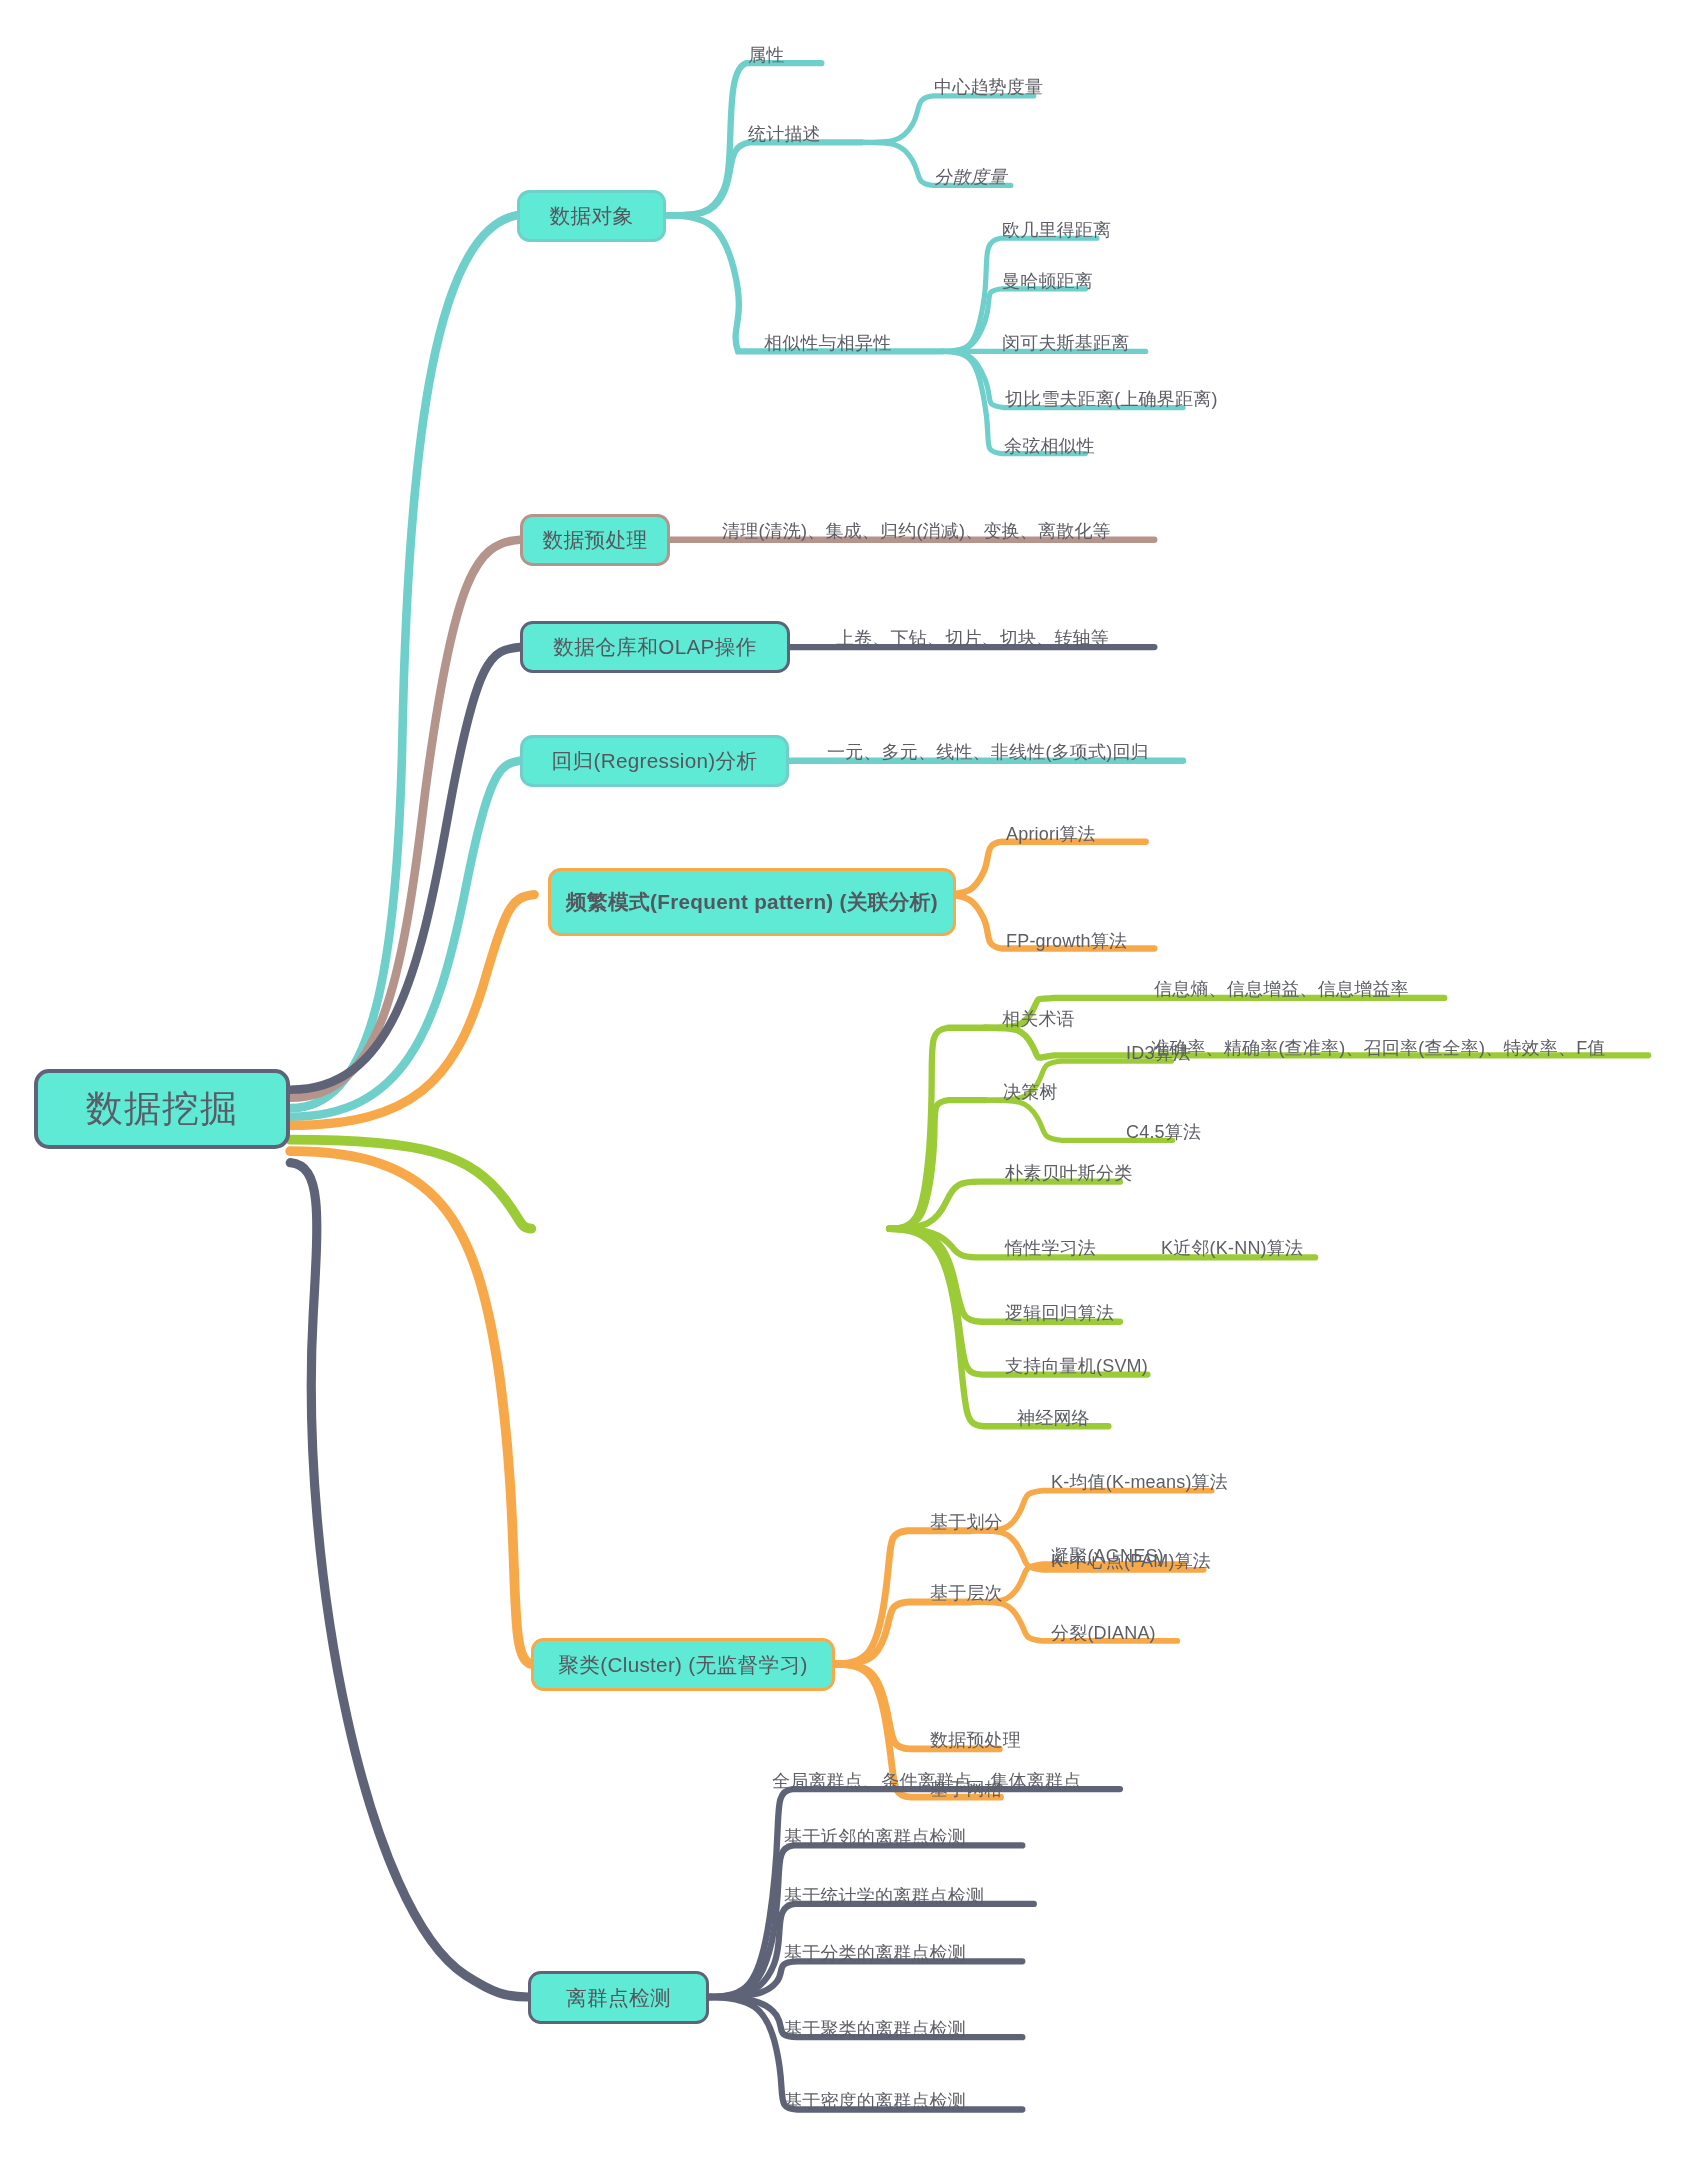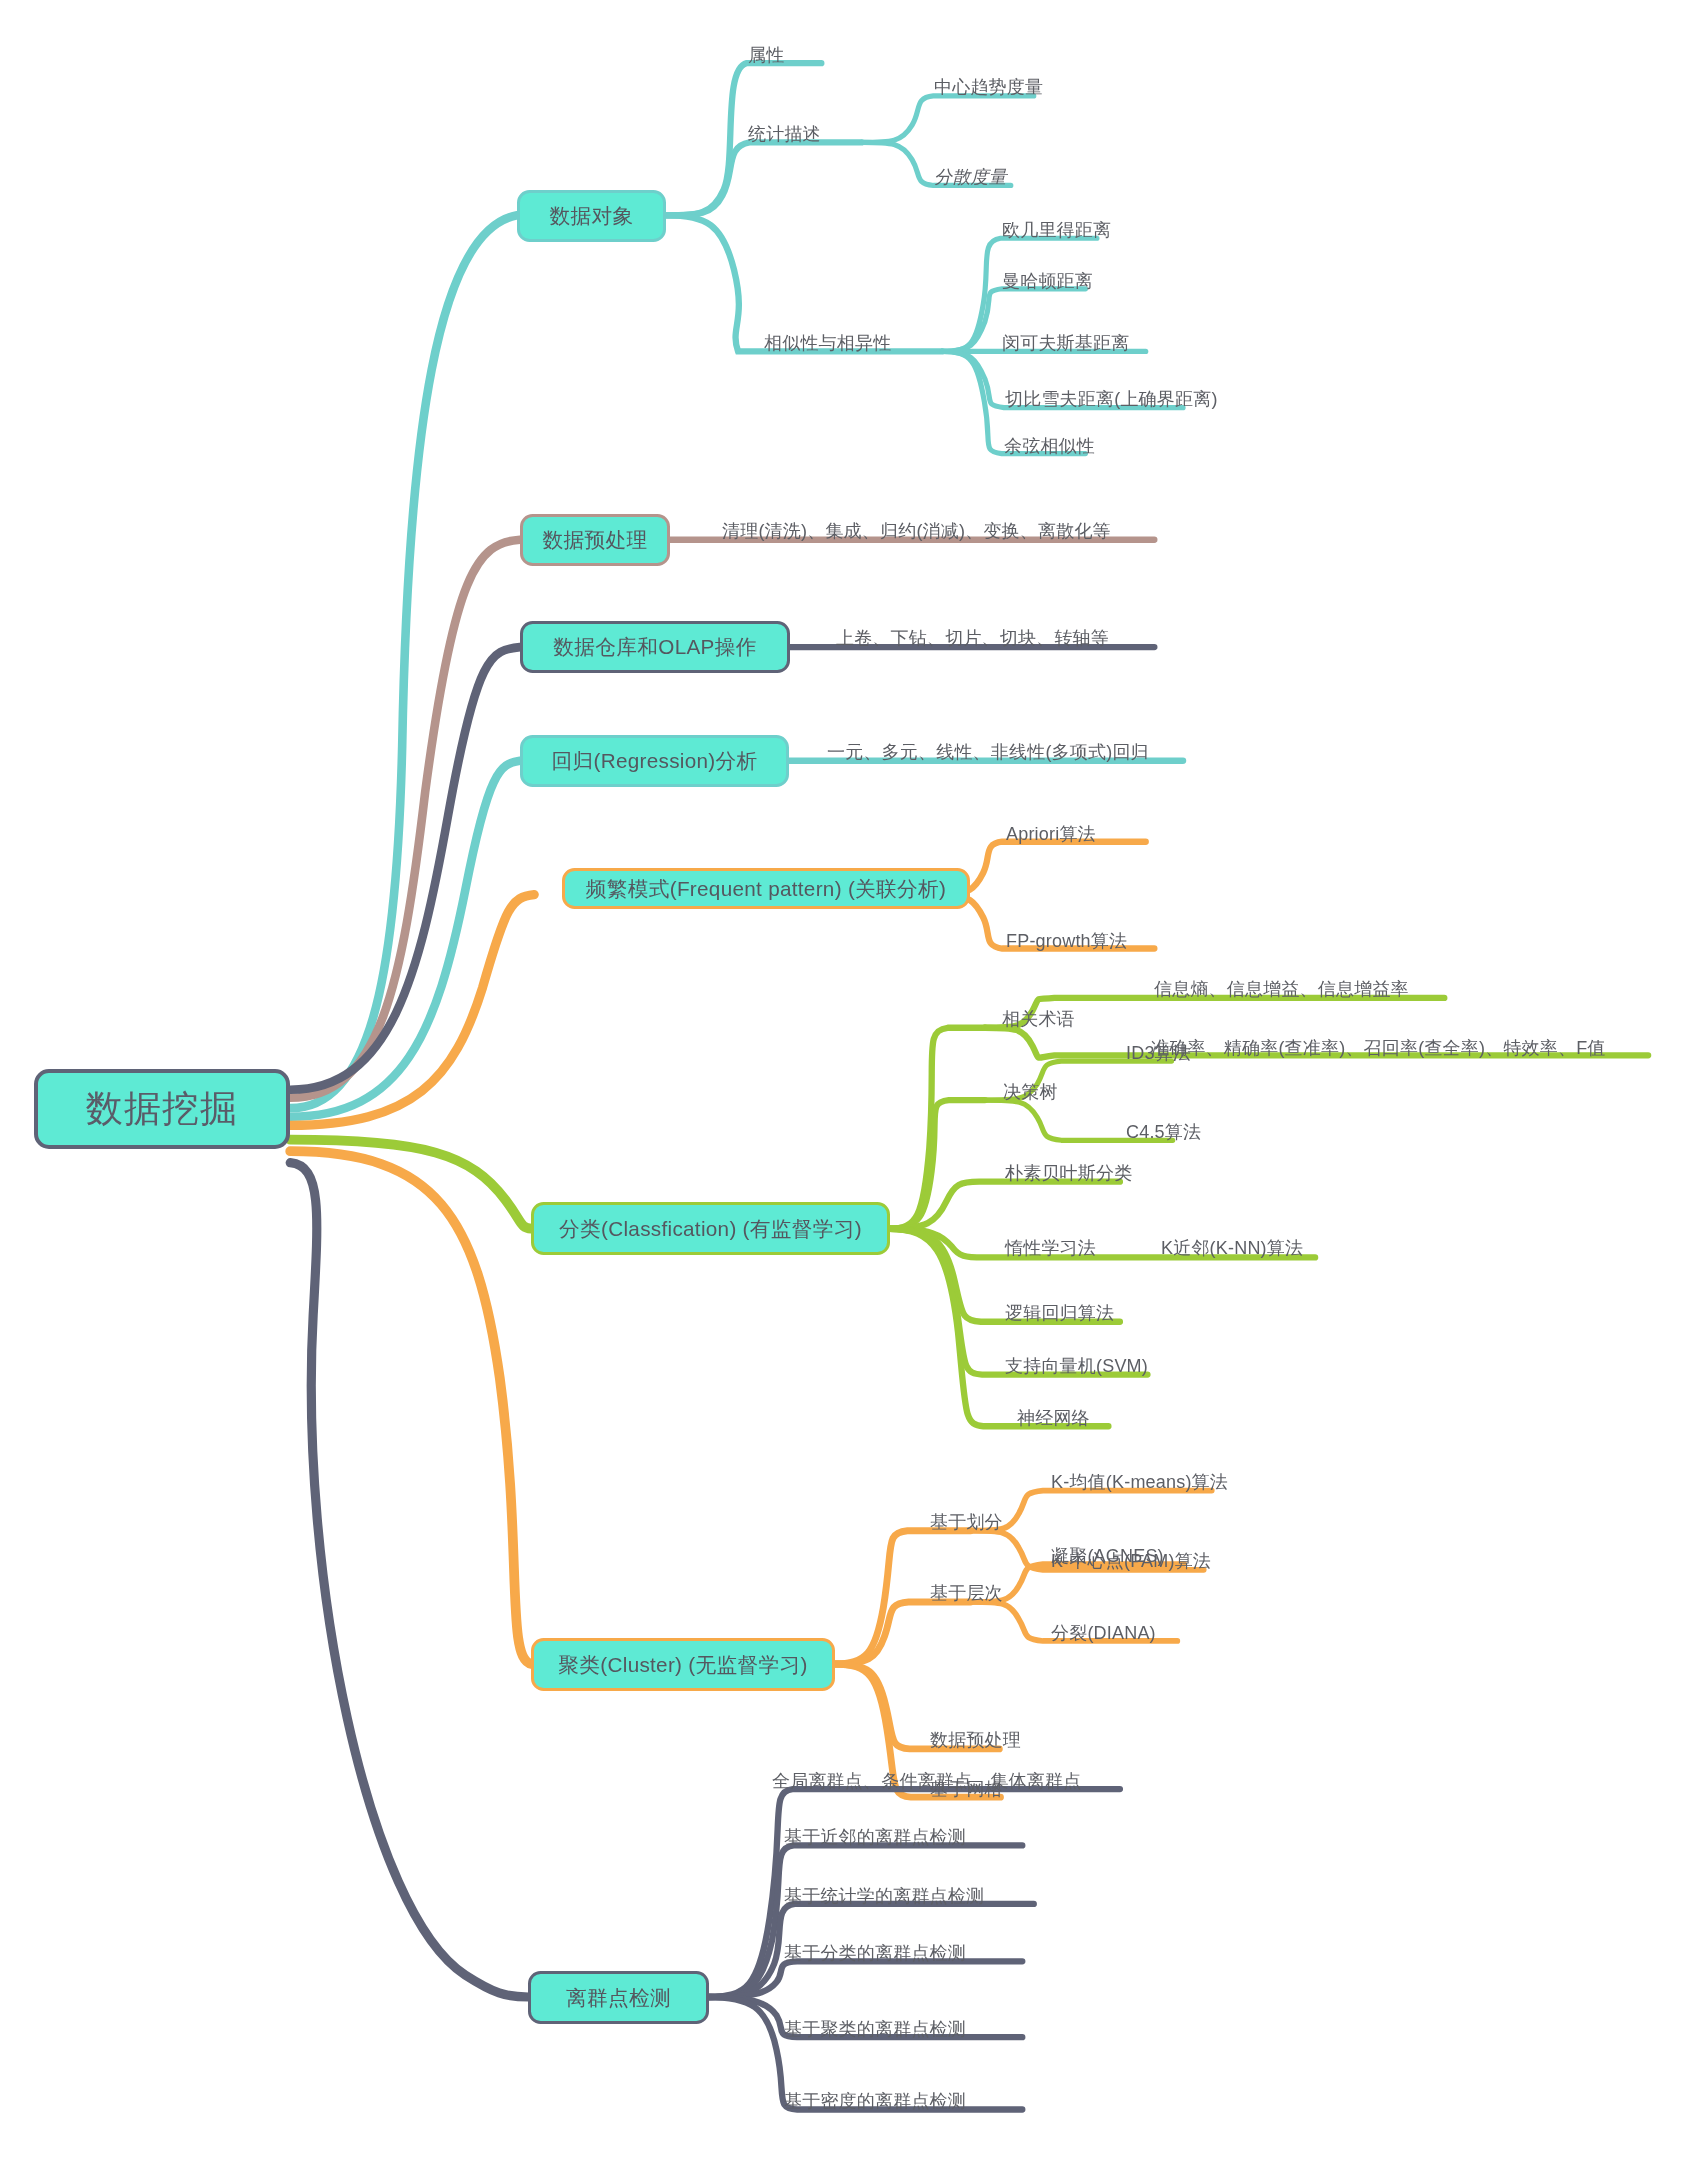--- a/index.html
+++ b/index.html
@@ -107,27 +107,24 @@
   </div>
 
   <div class="node main" style="left:520px;top:621px;width:270px;height:52px;border-color:#5f6377;">
     <span>数据仓库和OLAP操作</span>
   </div>
 
   <div class="node main" style="left:520px;top:735px;width:269px;height:52px;border-color:#6ecfcb;">
     <span>回归(Regression)分析</span>
   </div>
 
-  <div class="node main" style="left:562px;top:868px;width:408px;height:41px;border-color:#f7a94a;">
+  <div class="node main" style="left:548px;top:868px;width:408px;height:68px;border-color:#f7a94a;font-weight:bold;">
     <span>频繁模式(Frequent pattern) (关联分析)</span>
   </div>
 
-  <div class="node main" style="left:531px;top:1202px;width:359px;height:53px;border-color:#9ccb38;">
-    <span>分类(Classfication) (有监督学习)</span>
-  </div>
 
   <div class="node main" style="left:531px;top:1638px;width:304px;height:53px;border-color:#f7a94a;">
     <span>聚类(Cluster) (无监督学习)</span>
   </div>
 
   <div class="node main" style="left:528px;top:1971px;width:181px;height:53px;border-color:#5f6377;">
     <span>离群点检测</span>
   </div>
 
   <div class="lbl" style="left:748px;top:43px;">

